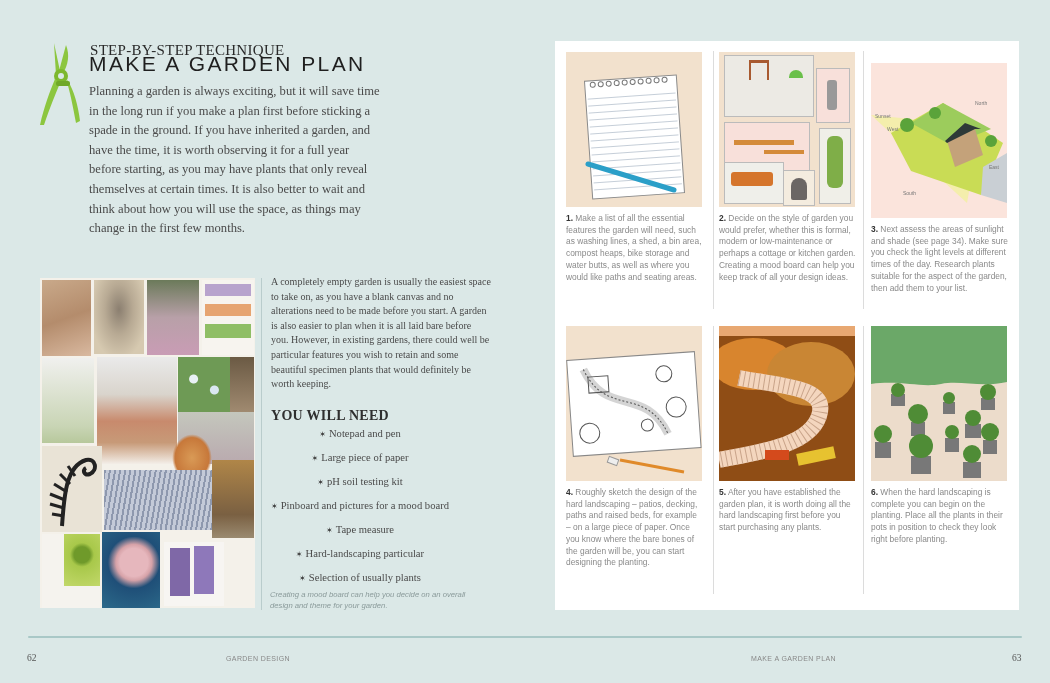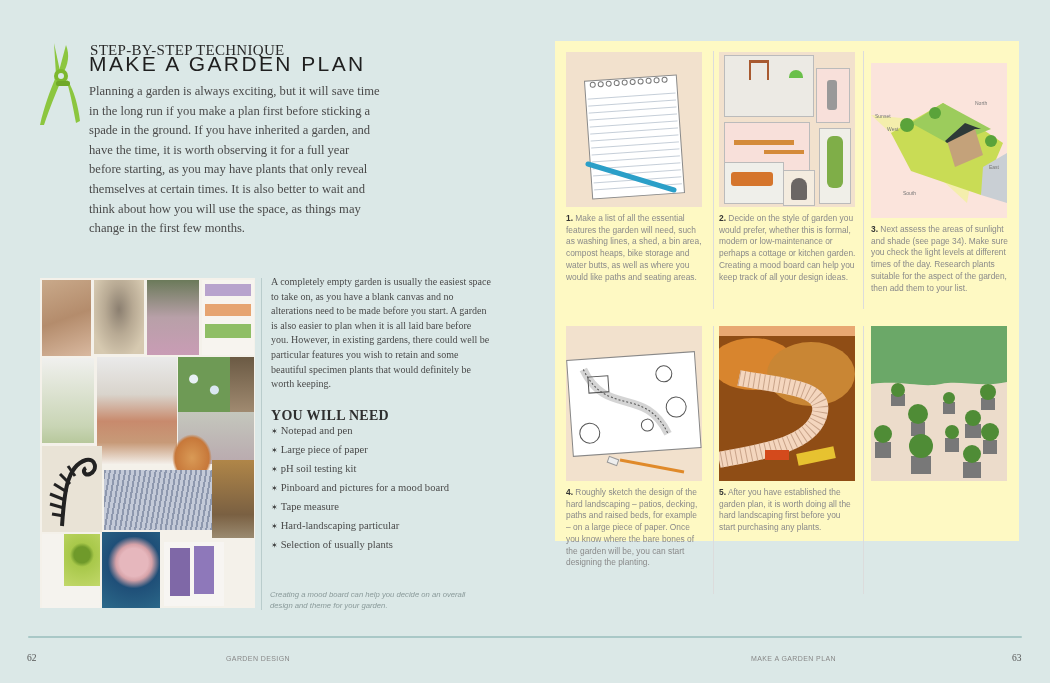--- a/index.html
+++ b/index.html
@@ -13,26 +13,26 @@
   .kicker { position: absolute; left: 90px; top: 42px; font-family: "Liberation Serif", serif; font-size: 15px; letter-spacing: 0.3px; color: #2a2a2a; }
   .title { position: absolute; left: 89px; top: 52px; font-family: "Liberation Sans", sans-serif; font-size: 21px; letter-spacing: 2.4px; color: #1f1f1f; font-weight: normal; }
   .intro { position: absolute; left: 89px; top: 82px; width: 292px; font-family: "Liberation Serif", serif; font-size: 12.6px; line-height: 19.6px; color: #4a4a4a; }
 
   .moodboard { position: absolute; left: 40px; top: 278px; width: 215px; height: 330px; background: #f4f1ea; overflow: hidden; }
   .mb { position: absolute; }
 
   .col-rule { position: absolute; left: 261px; top: 278px; width: 1px; height: 332px; background: #b9cccc; }
   .body2 { position: absolute; left: 271px; top: 275px; width: 220px; font-family: "Liberation Serif", serif; font-size: 10px; line-height: 14.6px; color: #4a4a4a; }
   .need-title { position: absolute; left: 271px; top: 408px; font-family: "Liberation Serif", serif; font-size: 14px; font-weight: bold; letter-spacing: 0.3px; color: #2f2f2f; text-align: right; }
-  .need-list { position: absolute; left: 271px; top: 422px; list-style: none; font-family: "Liberation Serif", serif; font-size: 10.6px; line-height: 18px; color: #4a4a4a; }
+  .need-list { position: absolute; left: 271px; top: 422px; list-style: none; font-family: "Liberation Serif", serif; font-size: 10.6px; line-height: 23px; color: #4a4a4a; text-align: center; }
   .need-list li .star { font-size: 8px; margin-right: 3px; color: #3a3a3a; }
   .caption { position: absolute; left: 270px; top: 589px; width: 200px; font-family: "Liberation Sans", sans-serif; font-style: italic; font-size: 7.7px; line-height: 11px; color: #8a9a9a; }
 
   
-  .panel { position: absolute; left: 555px; top: 41px; width: 464px; height: 500px; background: #fef9c3; }
+  .panel { position: absolute; left: 555px; top: 41px; width: 464px; height: 569px; background: #ffffff; }
   .vrule { position: absolute; width: 1px; background: #dcdcdc; }
   .step { position: absolute; width: 137px; }
   .step .illus { width: 136px; height: 155px; position: relative; overflow: hidden; }
   .step .txt { margin-top: 6px; font-family: "Liberation Sans", sans-serif; font-size: 8.4px; line-height: 11.7px; color: #8a8a8a; }
   .step .num { font-weight: bold; color: #333; }
 
   
   .footer-line { position: absolute; left: 28px; top: 636px; width: 994px; height: 2px; background: #a9c8c7; border-radius: 1px; }
   .folio { position: absolute; top: 653px; font-family: "Liberation Serif", serif; font-size: 9.5px; color: #555; }
   .running { position: absolute; top: 655px; font-family: "Liberation Sans", sans-serif; font-size: 7px; letter-spacing: 0.4px; color: #888; }
@@ -256,20 +256,21 @@
             <circle cx="47" cy="88" r="10"></circle>
               <circle cx="102" cy="92" r="8"></circle>
               <circle cx="12" cy="108" r="9"></circle>
             <circle cx="81" cy="106" r="7"></circle>
               <circle cx="119" cy="106" r="9"></circle>
               <circle cx="50" cy="120" r="12"></circle>
               <circle cx="101" cy="128" r="9"></circle>
           </g>
         </svg>
       </div>
+      <div class="txt"><span class="num">6.</span> <span>When the hard landscaping is complete you can begin on the planting. Place all the plants in their pots in position to check they look right before planting.</span></div>
     </div>
   </div>
 
   <div class="footer-line"></div>
   <div class="folio" style="left:27px;">62</div>
   <div class="running" style="left:226px;">GARDEN DESIGN</div>
   <div class="running" style="left:751px;">MAKE A GARDEN PLAN</div>
   <div class="folio" style="left:1012px;">63</div>
 </div>
 

